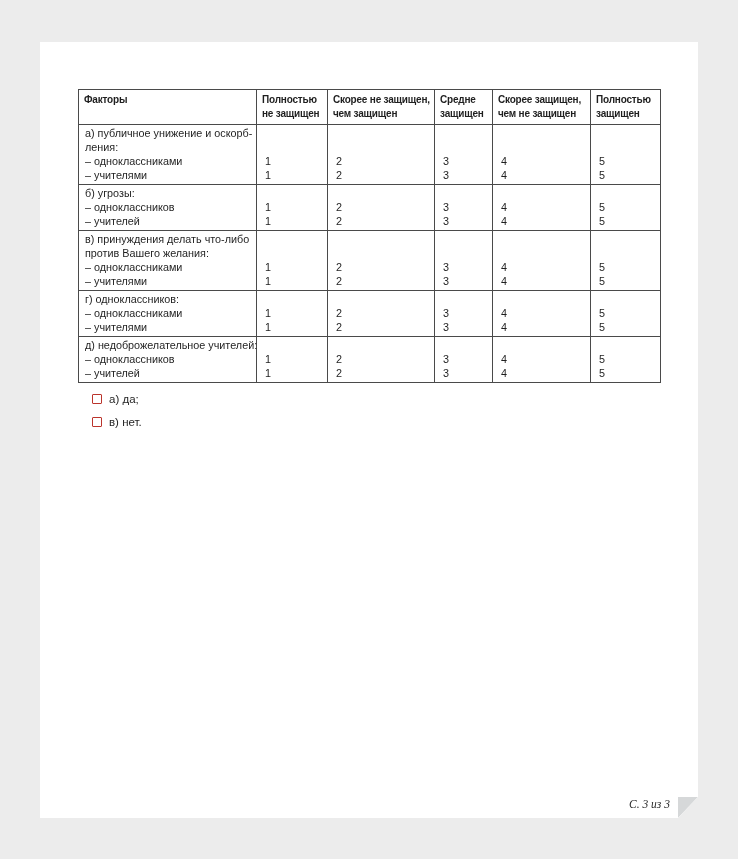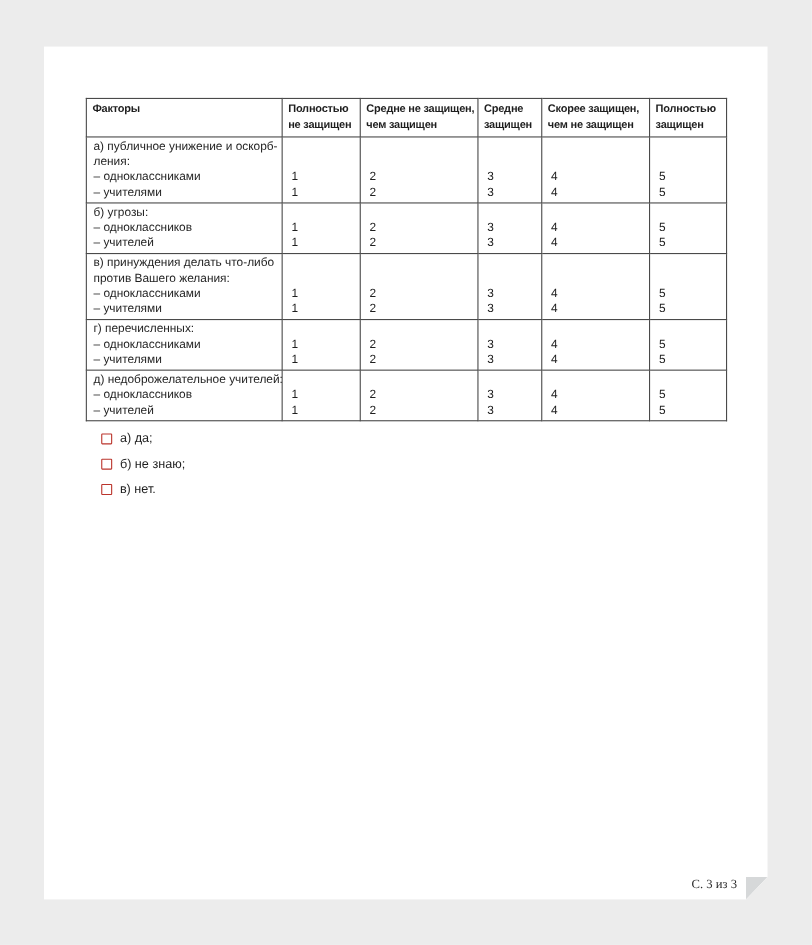--- a/index.html
+++ b/index.html
@@ -87,20 +87,21 @@
   }
   .option-label{
     font-size:11.5px;
     line-height:14px;
     text-align:right;
   }
   .footer{
     position:absolute;
     right:28px; bottom:8px;
     font-family:"Liberation Serif","DejaVu Serif",serif;
+    font-style:italic;
     font-size:11.5px;
     color:#2b2b2b;
   }
 </style>
 </head>
 <body>
 
 <div class="page">
 
 
@@ -111,21 +112,21 @@
         <col style="width: 107px;">
         <col style="width: 58px;">
         <col style="width: 98px;">
         <col style="width: 70px;">
       </colgroup>
     <thead>
       <tr id="head-row">
           <th>Факторы</th>
           <th>Полностью
 не защищен</th>
-          <th>Средне не защищен,
+          <th>Скорее не защищен,
 чем защищен</th>
           <th>Средне
 защищен</th>
           <th>Скорее защищен,
 чем не защищен</th>
           <th>Полностью
 защищен</th>
         </tr>
     </thead>
     <tbody id="table-body">
@@ -222,21 +223,21 @@
             <div class="line num">4</div>
           </td>
           <td>
             <div style="height: 28px;"></div>
             <div class="line num">5</div>
             <div class="line num">5</div>
           </td>
         </tr>
         <tr>
           <td>
-            <div class="factor">г) перечисленных:</div>
+            <div class="factor">г) одноклассников:</div>
             <div class="line">– одноклассниками</div>
             <div class="line">– учителями</div>
           </td>
           <td>
             <div style="height: 14px;"></div>
             <div class="line num">1</div>
             <div class="line num">1</div>
           </td>
           <td>
             <div style="height: 14px;"></div>
@@ -295,24 +296,20 @@
   </table>
 
 
   <div class="options" id="options">
       <div class="option">
         <span class="checkbox"></span>
         <span class="option-label">а) да;</span>
       </div>
       <div class="option">
         <span class="checkbox"></span>
-        <span class="option-label">б) не знаю;</span>
-      </div>
-      <div class="option">
-        <span class="checkbox"></span>
         <span class="option-label">в) нет.</span>
       </div>
     </div>
 
   <div class="footer">С. 3 из 3</div>
 
   <div class="fold"></div>
 </div>
 
 </body></html>

